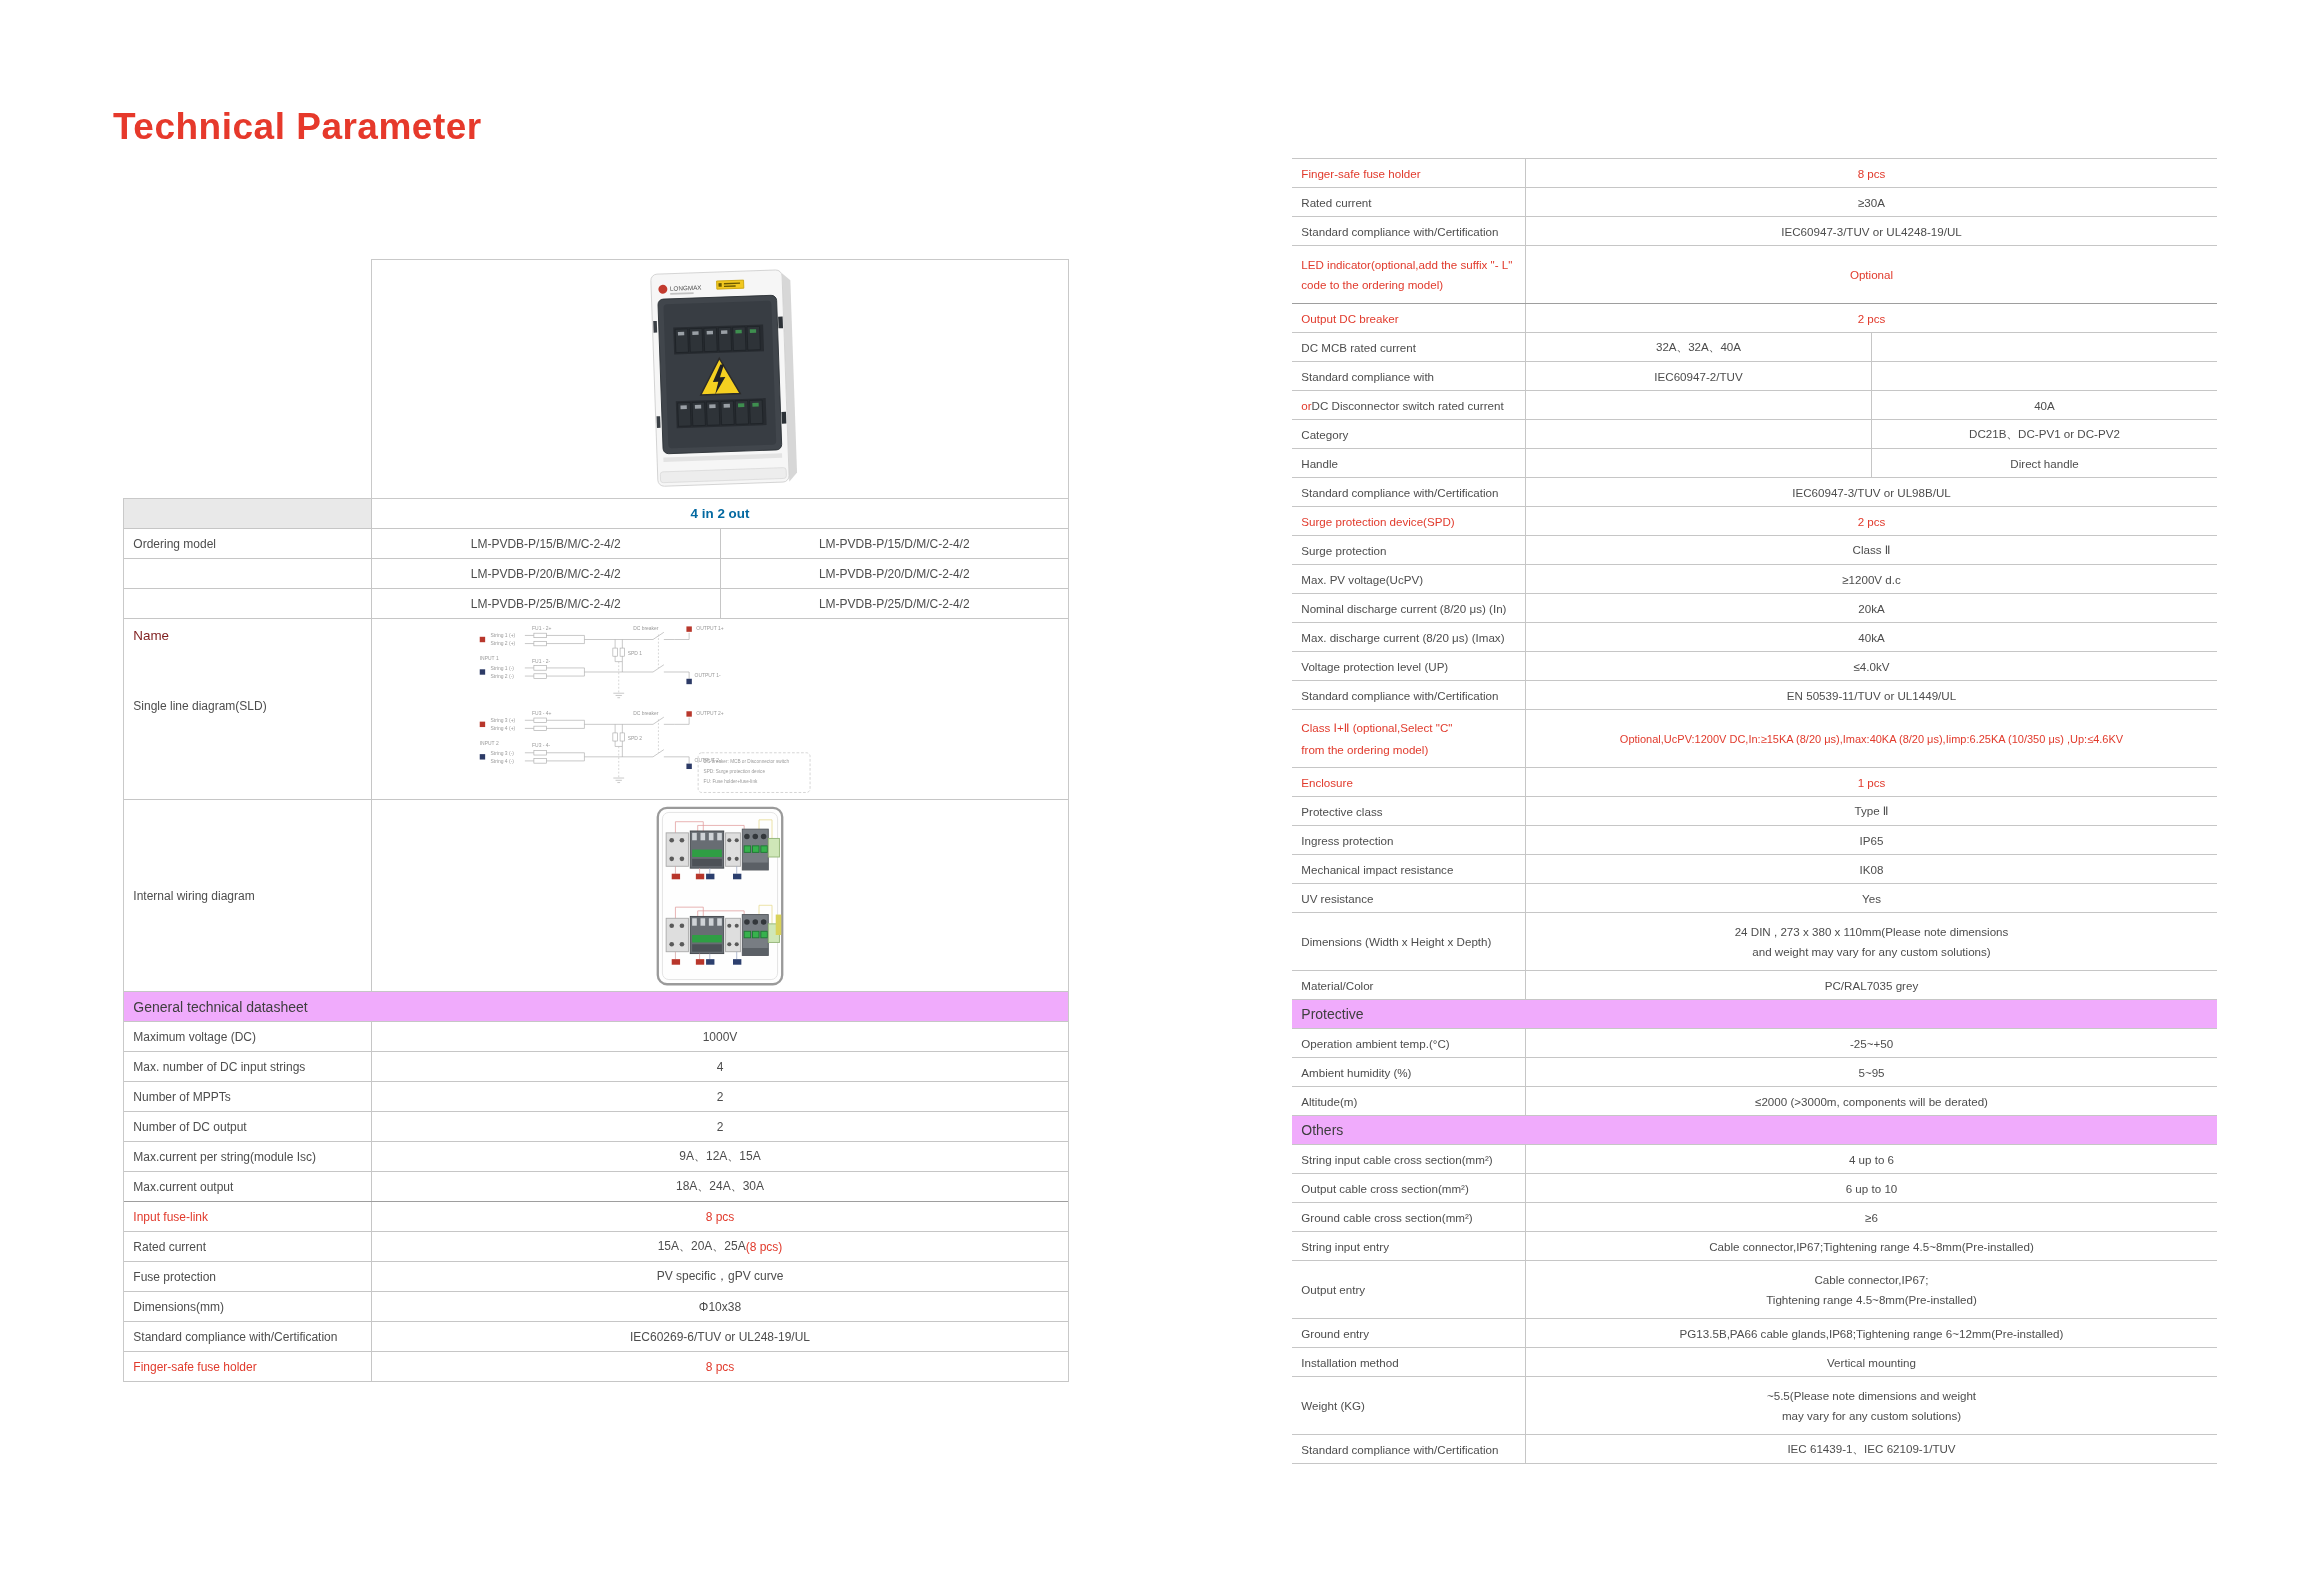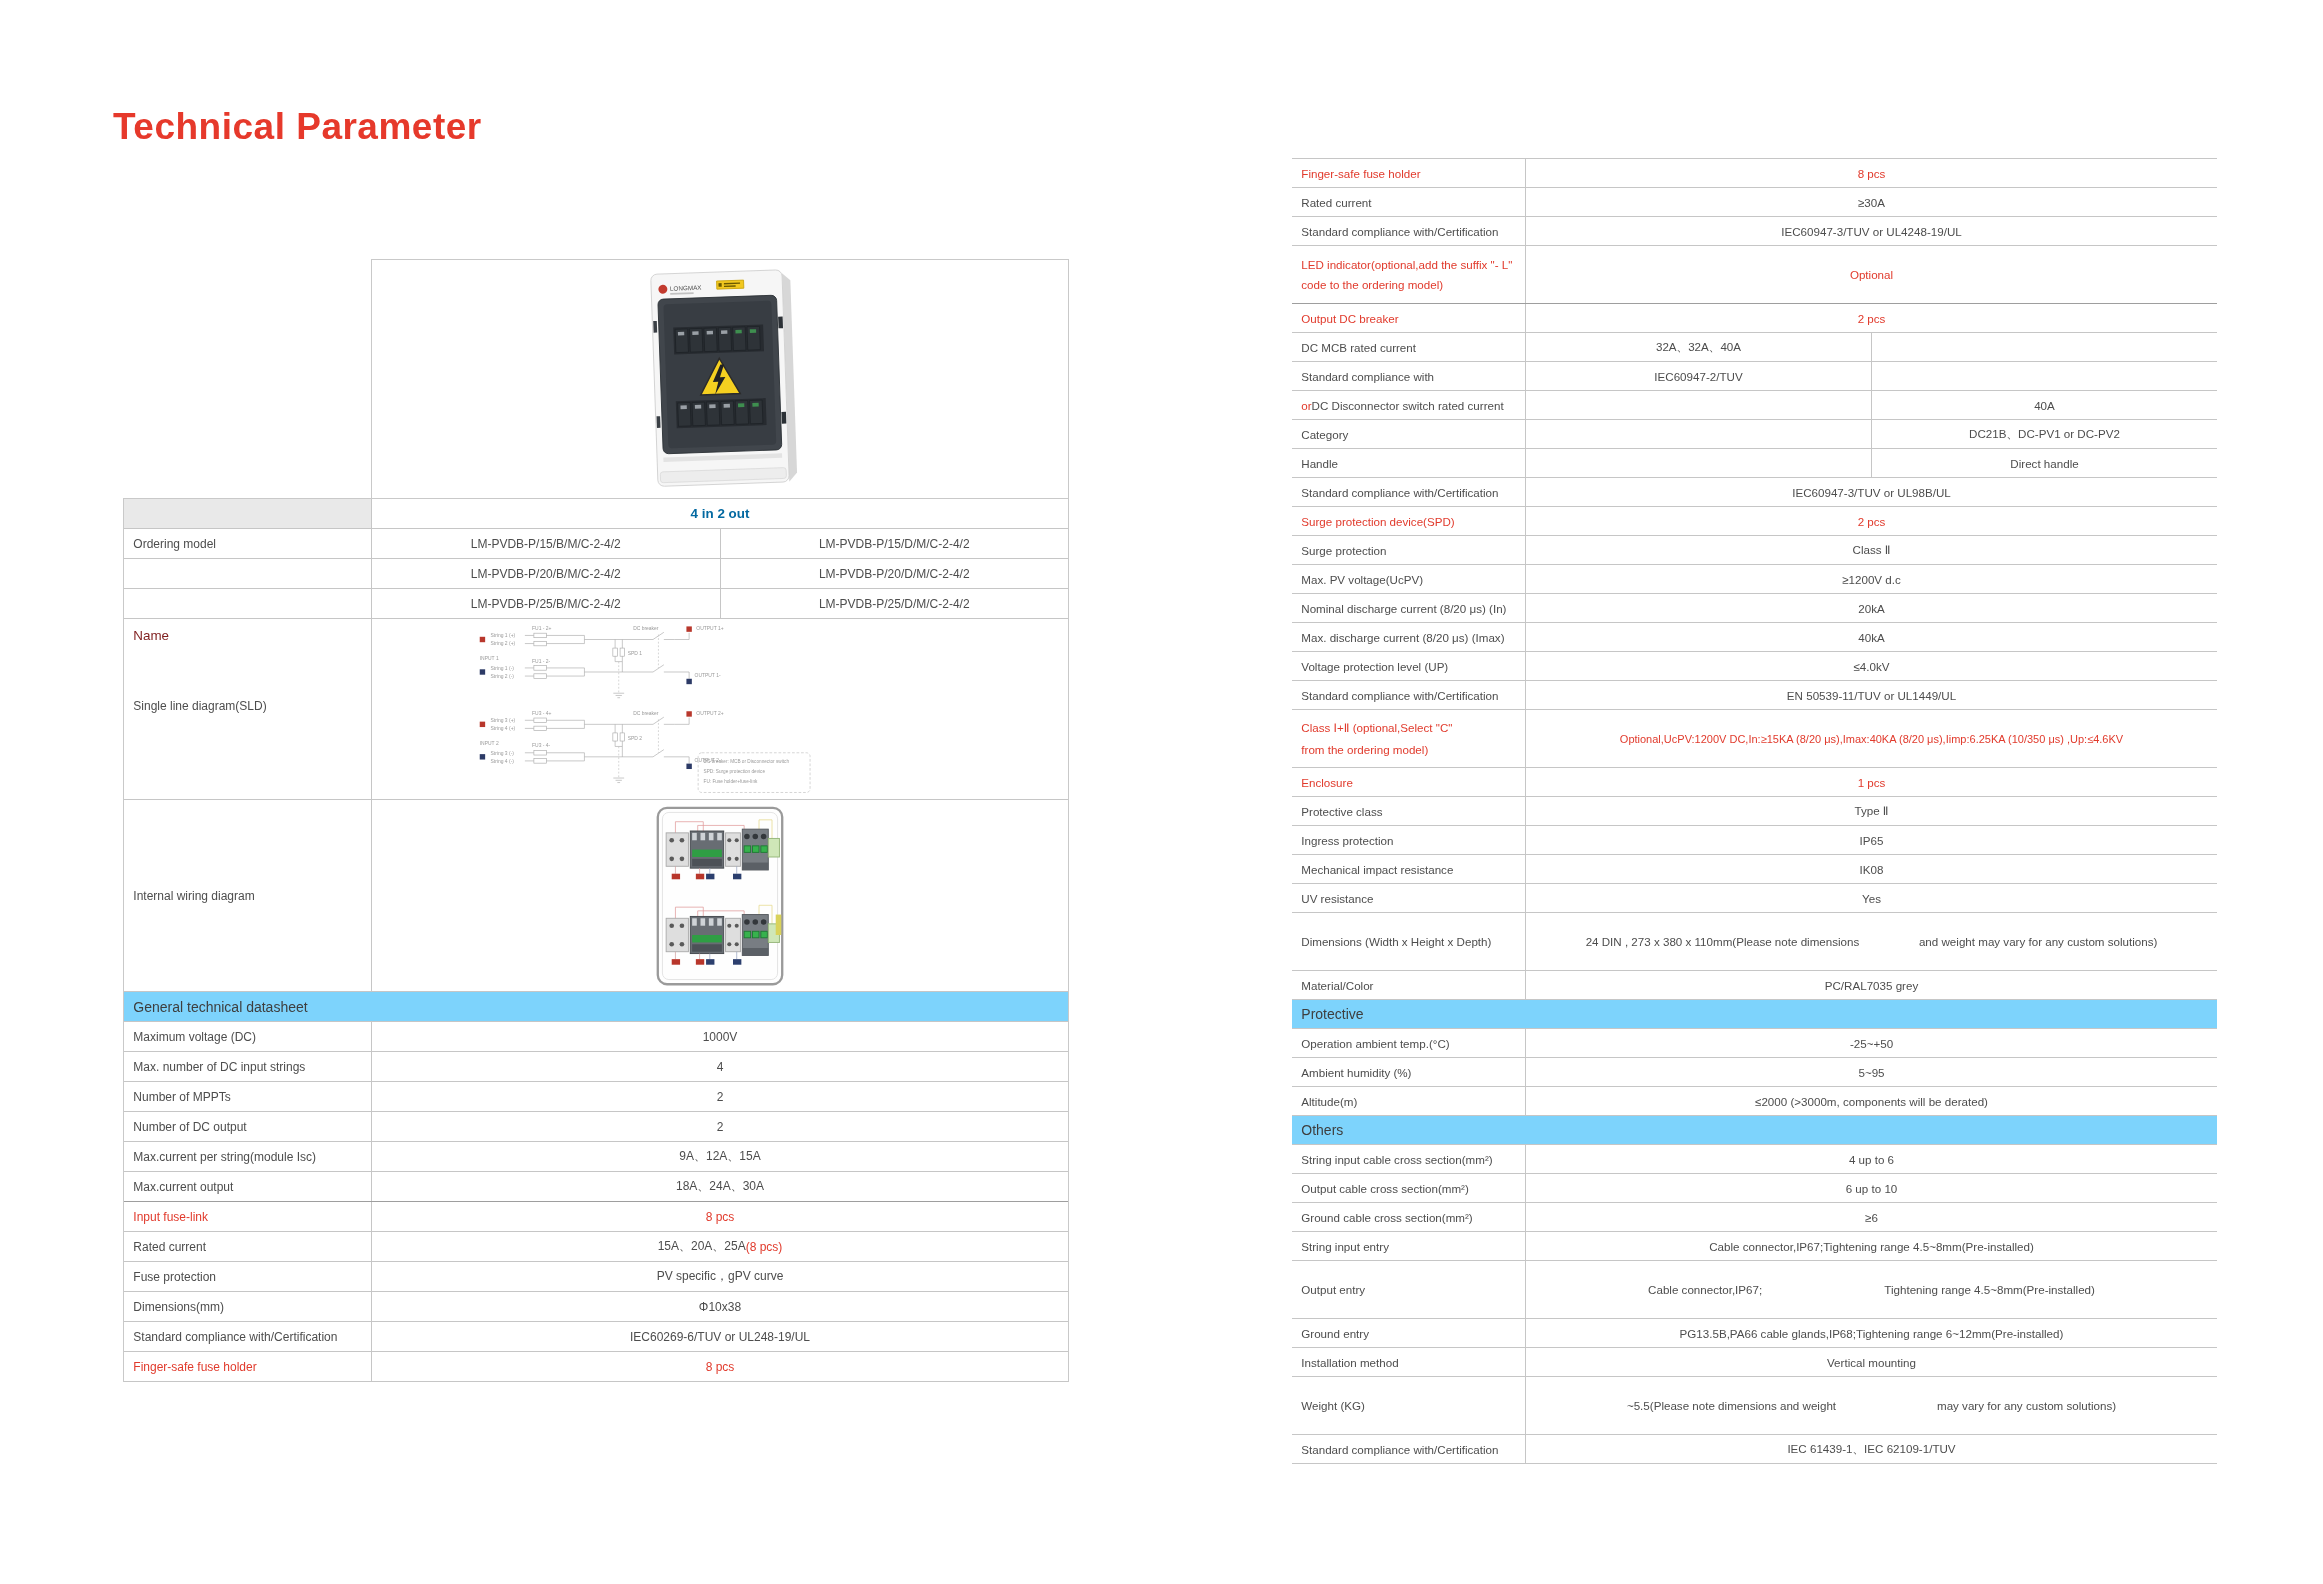--- a/index.html
+++ b/index.html
@@ -8,22 +8,22 @@
   #title{position:absolute;left:113px;top:106px;font-size:37px;font-weight:700;
          color:#e6392b;letter-spacing:0.5px}
   .red{color:#e13a2c}
   
   .tr{display:flex;border-bottom:0.9px solid #c6c6c6;box-sizing:border-box;background:#fff;height:30px}
   .tr.sb{border-bottom:1.9px solid #9e9e9e}
   .lab{border-right:0.9px solid #c6c6c6;padding-left:9.3px;display:flex;align-items:center;
        box-sizing:border-box;white-space:nowrap}
   .val{flex:1;display:flex;align-items:center;justify-content:center;text-align:center;white-space:nowrap}
   .lab.two{flex-direction:column;align-items:flex-start;justify-content:space-evenly;padding-top:3.7px;padding-bottom:3.7px}
-  .val.two{flex-direction:row;justify-content:space-evenly;padding-top:3.7px;padding-bottom:3.7px}
-  .hdr{background:#7dd3fc;display:flex;align-items:center;padding-left:9.3px;
+  .val.two{flex-direction:column;justify-content:space-evenly;padding-top:3.7px;padding-bottom:3.7px}
+  .hdr{background:#f0abfc;display:flex;align-items:center;padding-left:9.3px;
        font-size:14px;color:#3e3e3e}
   .small{font-size:11px}
   
   #lt{position:absolute;left:123px;top:259px;width:946px;font-size:12px}
   .lt-photo{display:flex;height:239px}
   .lt-spacer{width:248px}
   .lt-photo-cell{flex:1;border:0.9px solid #c9c9c9;border-bottom:none;display:flex;
                  align-items:center;justify-content:center;box-sizing:border-box}
   #lt-grid{border:0.9px solid #c9c9c9;border-bottom:none}
   #lt .lab{width:248px;min-width:248px}

